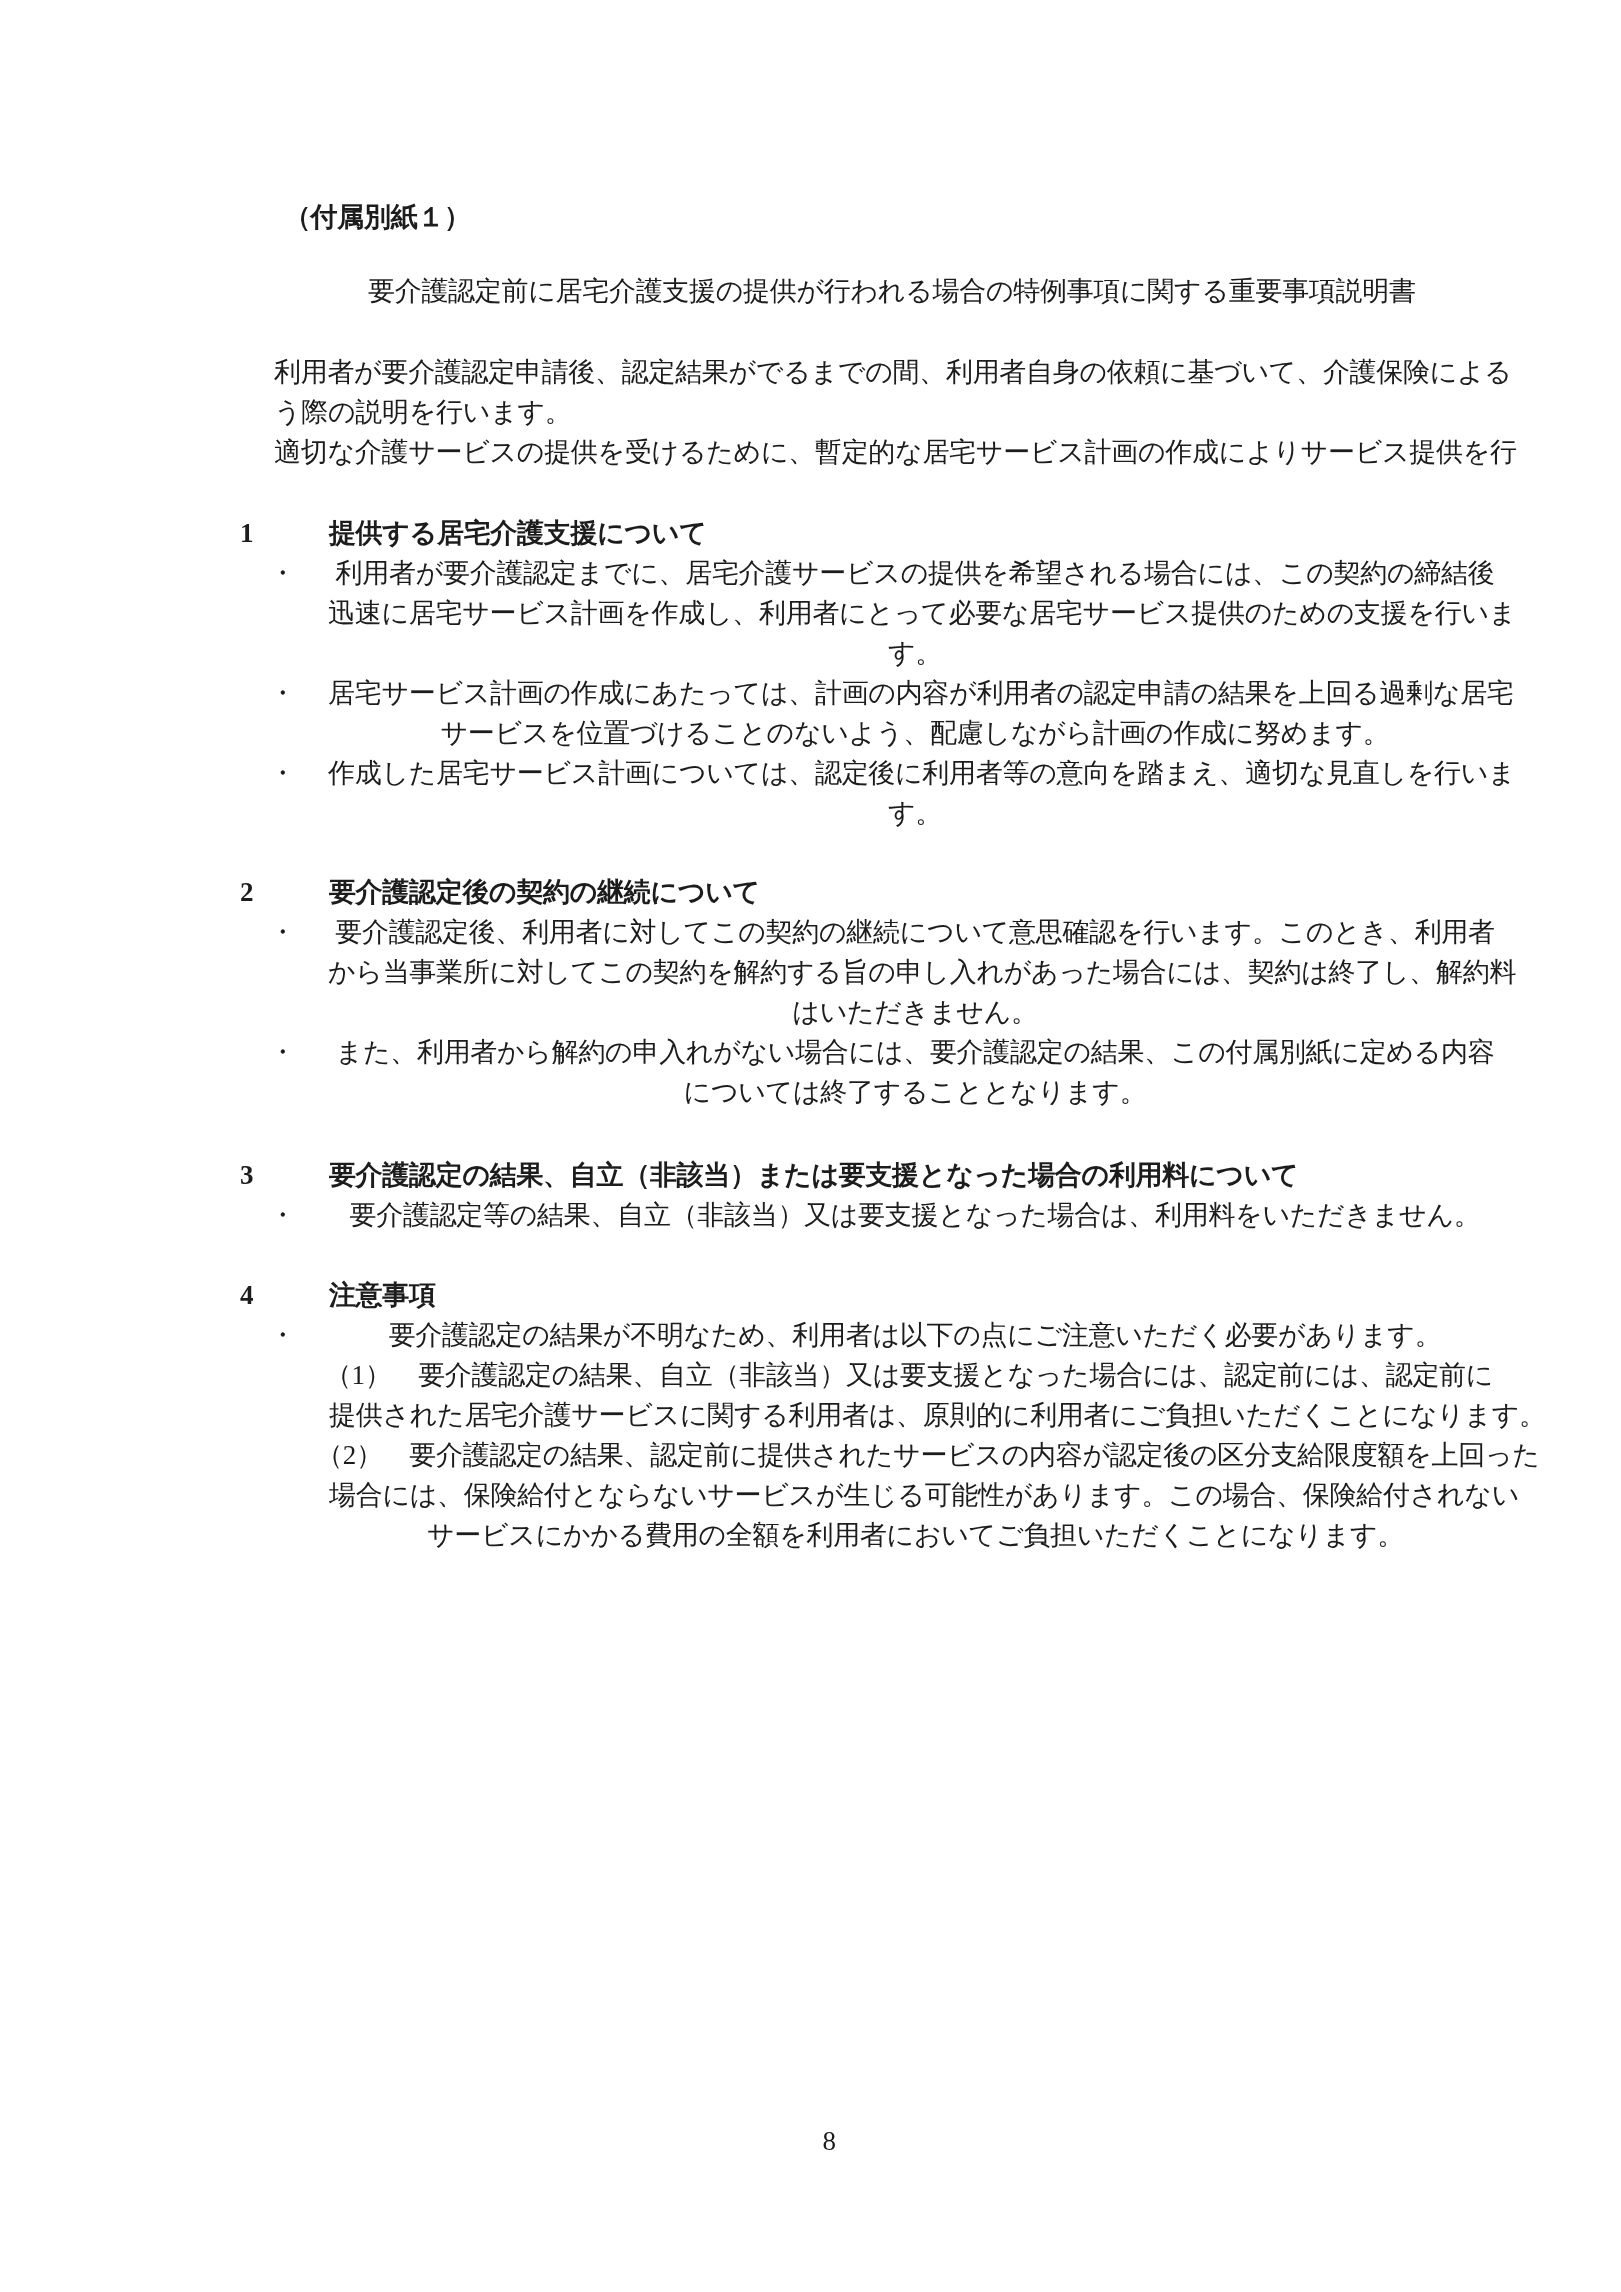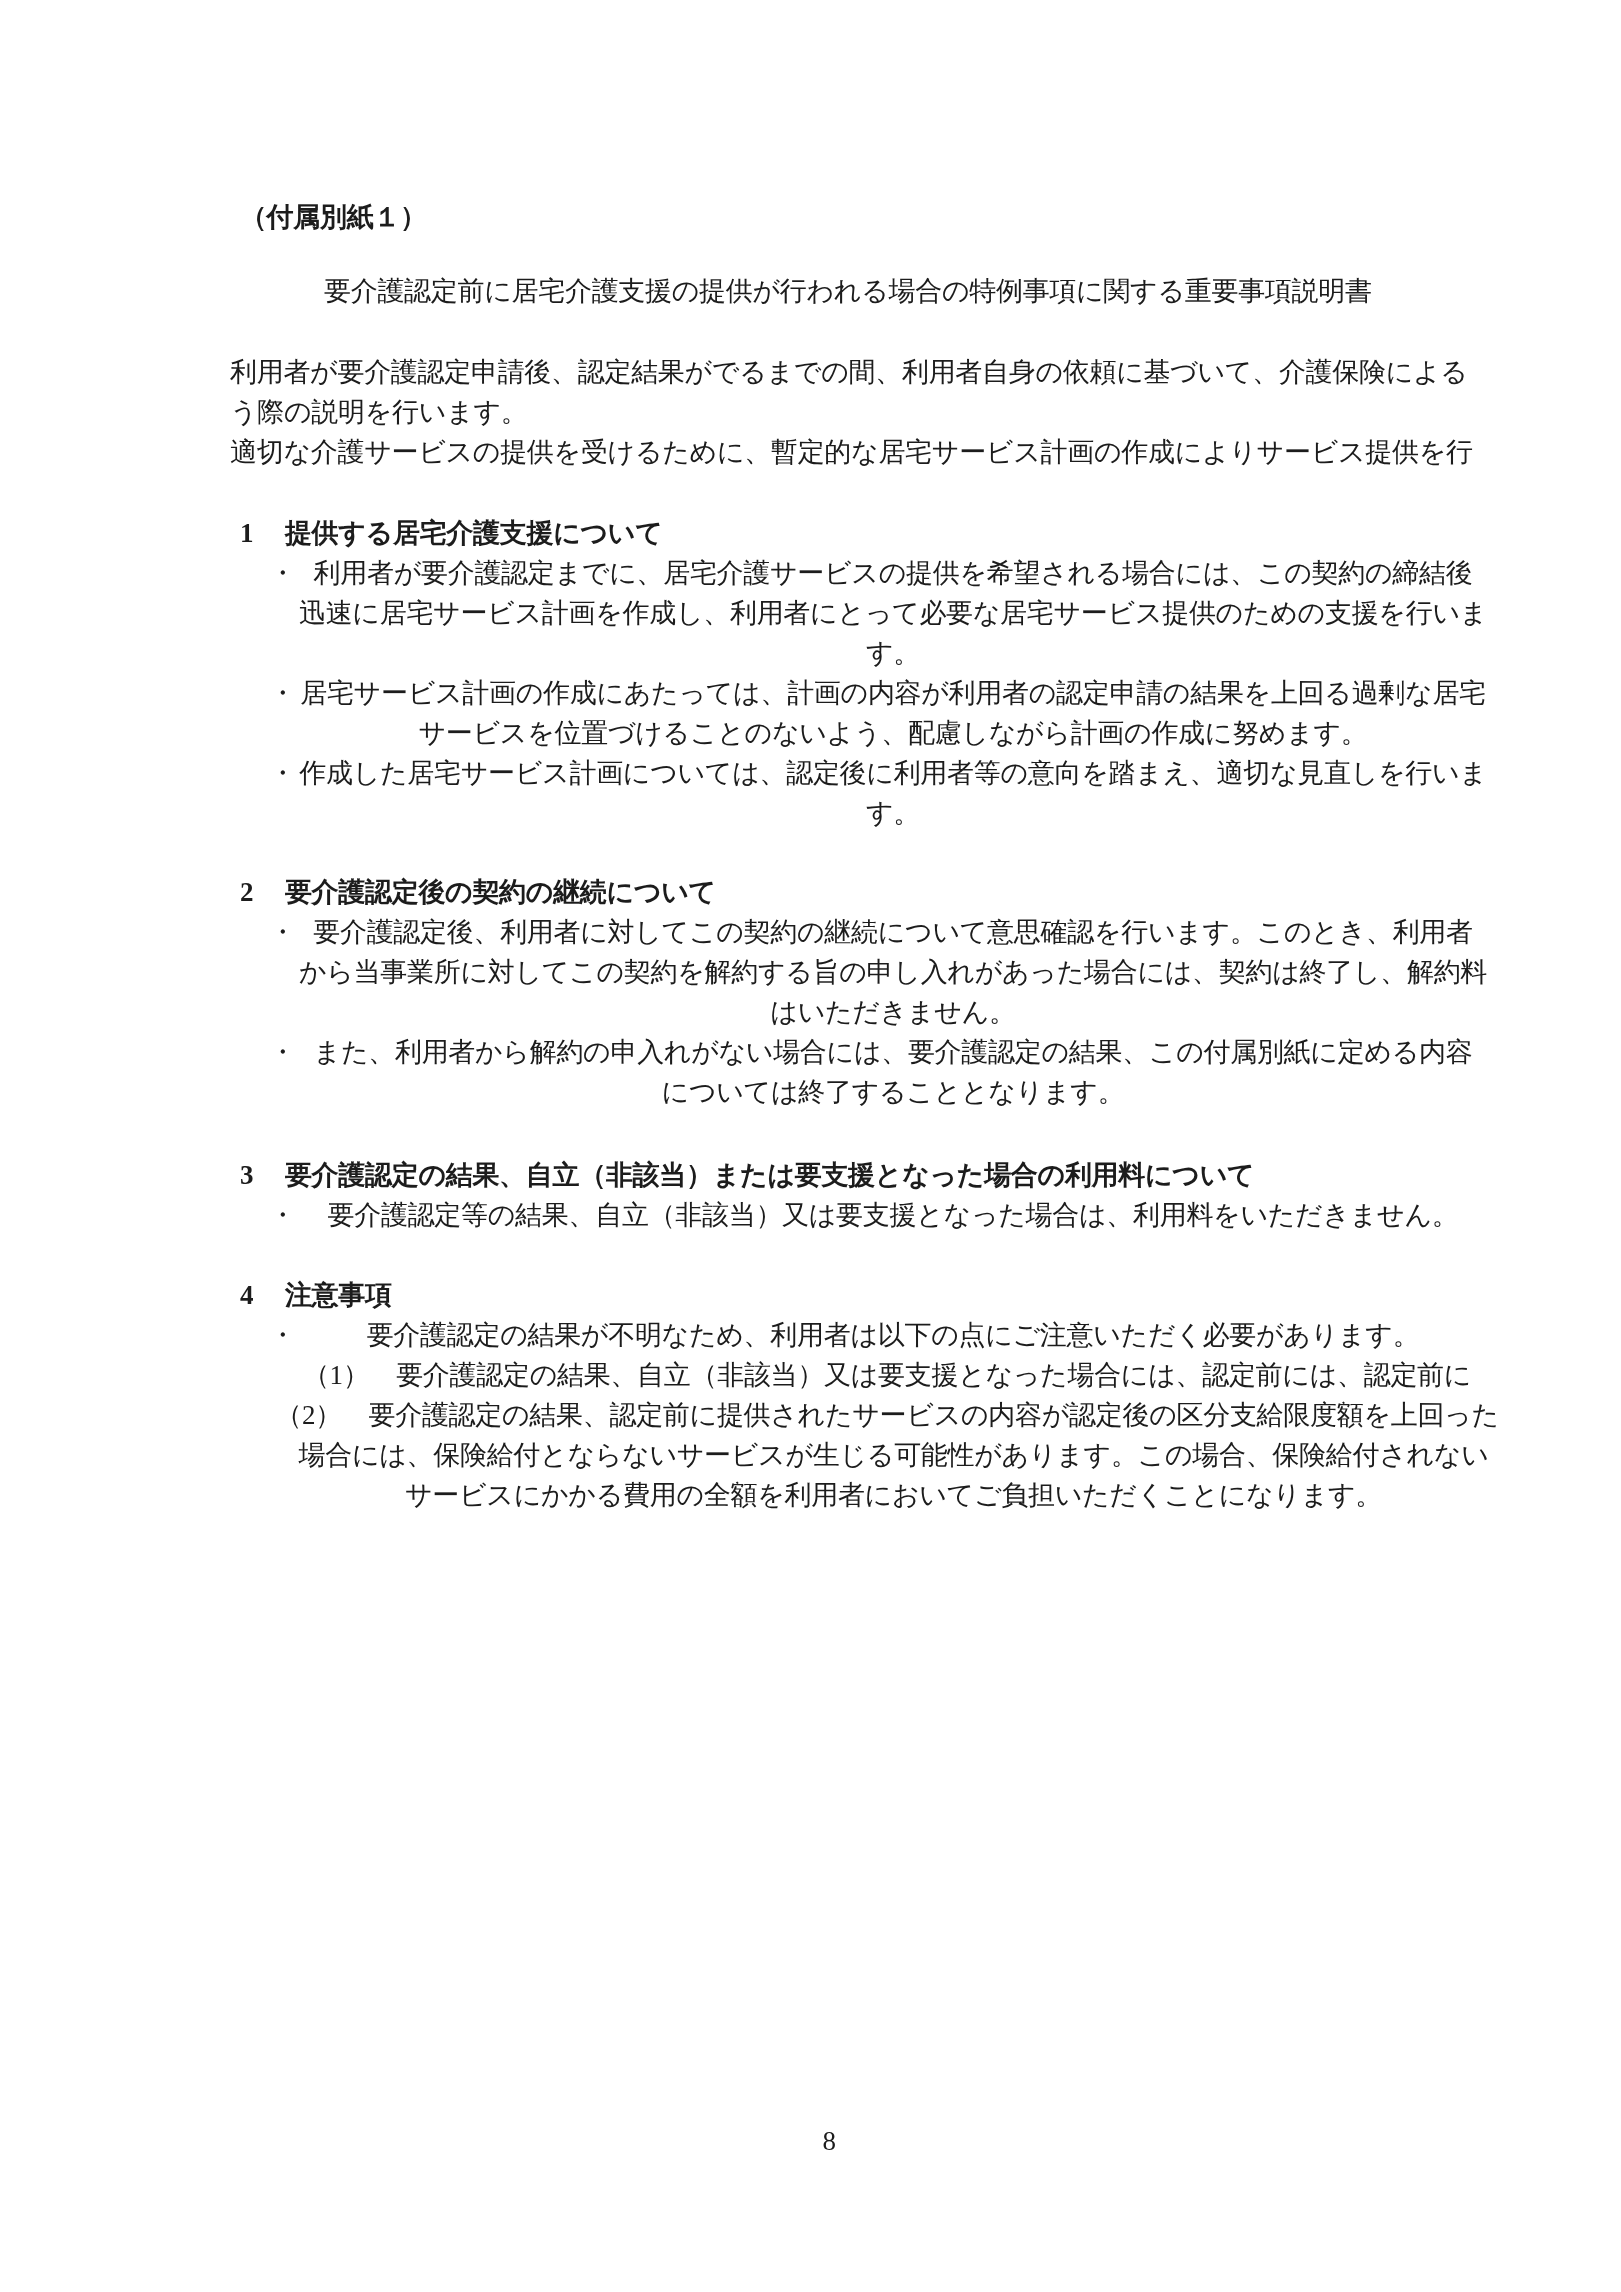--- a/index.html
+++ b/index.html
@@ -21,20 +21,21 @@
   .content {
     position: absolute;
     left: 230px;
     top: 197px;
     width: 1272px;
   }
   .line {
     height: 40px;
     line-height: 40px;
     white-space: nowrap;
+    margin-left: 44px;
   }
   .doc-header .line {
     padding-left: 9.9px;
     font-weight: bold;
   }
   .doc-title {
     margin-top: 34px;
   }
   .doc-title .line {
     padding-left: 94px;
@@ -162,20 +163,21 @@
       <div class="section-heading">
         <div class="sec-num">4</div>
         <div class="line">注意事項</div>
       </div>
       <div class="item">
         <span class="dot">・</span>
         <div class="line">要介護認定の結果が不明なため、利用者は以下の点にご注意いただく必要があります。</div>
       </div>
       <div class="item numbered">
         <div class="line first">（1）　要介護認定の結果、自立（非該当）又は要支援となった場合には、認定前には、認定前に</div>
+        <div class="line">提供された居宅介護サービスに関する利用者は、原則的に利用者にご負担いただくことになります。</div>
       </div>
       <div class="item numbered">
         <div class="line first">（2）　要介護認定の結果、認定前に提供されたサービスの内容が認定後の区分支給限度額を上回った</div>
         <div class="line">場合には、保険給付とならないサービスが生じる可能性があります。この場合、保険給付されない</div>
         <div class="line">サービスにかかる費用の全額を利用者においてご負担いただくことになります。</div>
       </div>
     </div>
 
   </div>
 

